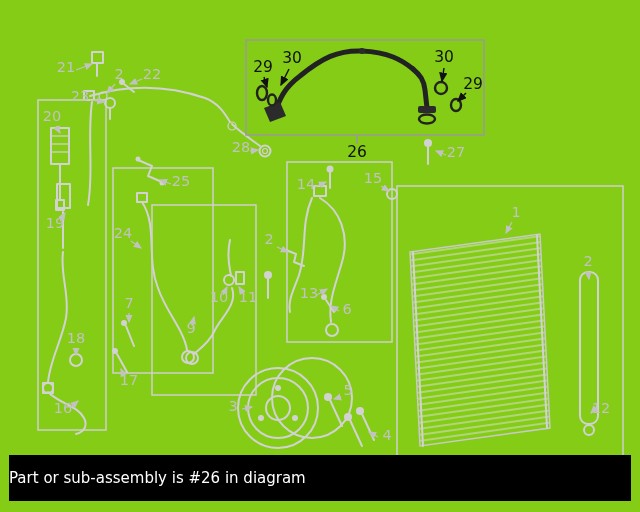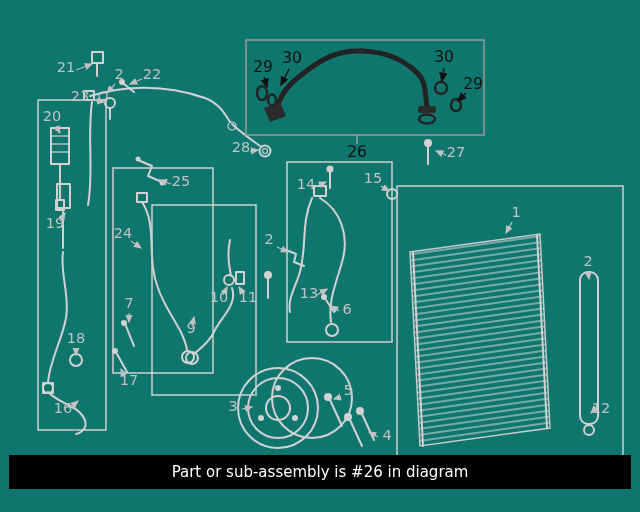--- a/index.html
+++ b/index.html
@@ -1,38 +1,38 @@
 <!DOCTYPE html>
 <html><head>
 <meta charset="utf-8">
 <style>
   html,body{margin:0;padding:0;background:#fff;}
-  .stage{position:relative;width:640px;height:512px;background:#0f766e;overflow:hidden;
+  .stage{position:relative;width:640px;height:512px;background:#84cc16;overflow:hidden;
          font-family:"DejaVu Sans","Liberation Sans",sans-serif;}
   svg{position:absolute;left:0;top:0;}
   
   .box{fill:none;stroke:#cfcfcf;stroke-width:1.5;}
   .g{fill:none;stroke:#d2d2d2;stroke-width:2;stroke-linecap:round;stroke-linejoin:round;}
   .gthin{fill:none;stroke:#d2d2d2;stroke-width:1.2;}
   .gdot{fill:#d2d2d2;stroke:none;}
   
   .hi-line{fill:none;stroke:#222222;stroke-width:5;stroke-linecap:round;}
   .hi-thin{fill:none;stroke:#222222;stroke-width:2.4;}
   .hi-fill{fill:#2b2b2b;stroke:none;}
   .hibox{fill:none;stroke:#9a9a9a;stroke-width:1.5;}
   
   .callout{fill:#c2c2c2;font-size:14.5px;text-anchor:middle;
            font-family:"DejaVu Sans","Liberation Sans",sans-serif;}
   .callout.hi{fill:#111111;font-size:15.5px;}
   .lead{stroke:#c2c2c2;stroke-width:1.2;fill:none;}
   .lead.hi{stroke:#111111;stroke-width:1.4;}
   
-  .banner{position:absolute;left:9px;right:9px;top:455px;height:34px;background:#000000;
+  .banner{position:absolute;left:9px;right:9px;top:455px;height:46px;background:#000000;
           color:#ffffff;display:flex;align-items:center;
-          justify-content:center;line-height:1.35;font-size:15px;}
+          line-height:1.35;font-size:15px;}
 </style>
 </head>
 <body>
 
 <div class="stage">
 
 <svg width="640" height="512" viewBox="0 0 640 512">
   <defs>
     <pattern id="hatch" width="6" height="6" patternUnits="userSpaceOnUse" patternTransform="rotate(-8)">
       <line x1="0" y1="3" x2="6" y2="3" stroke="#dedede" stroke-width="1"></line>

